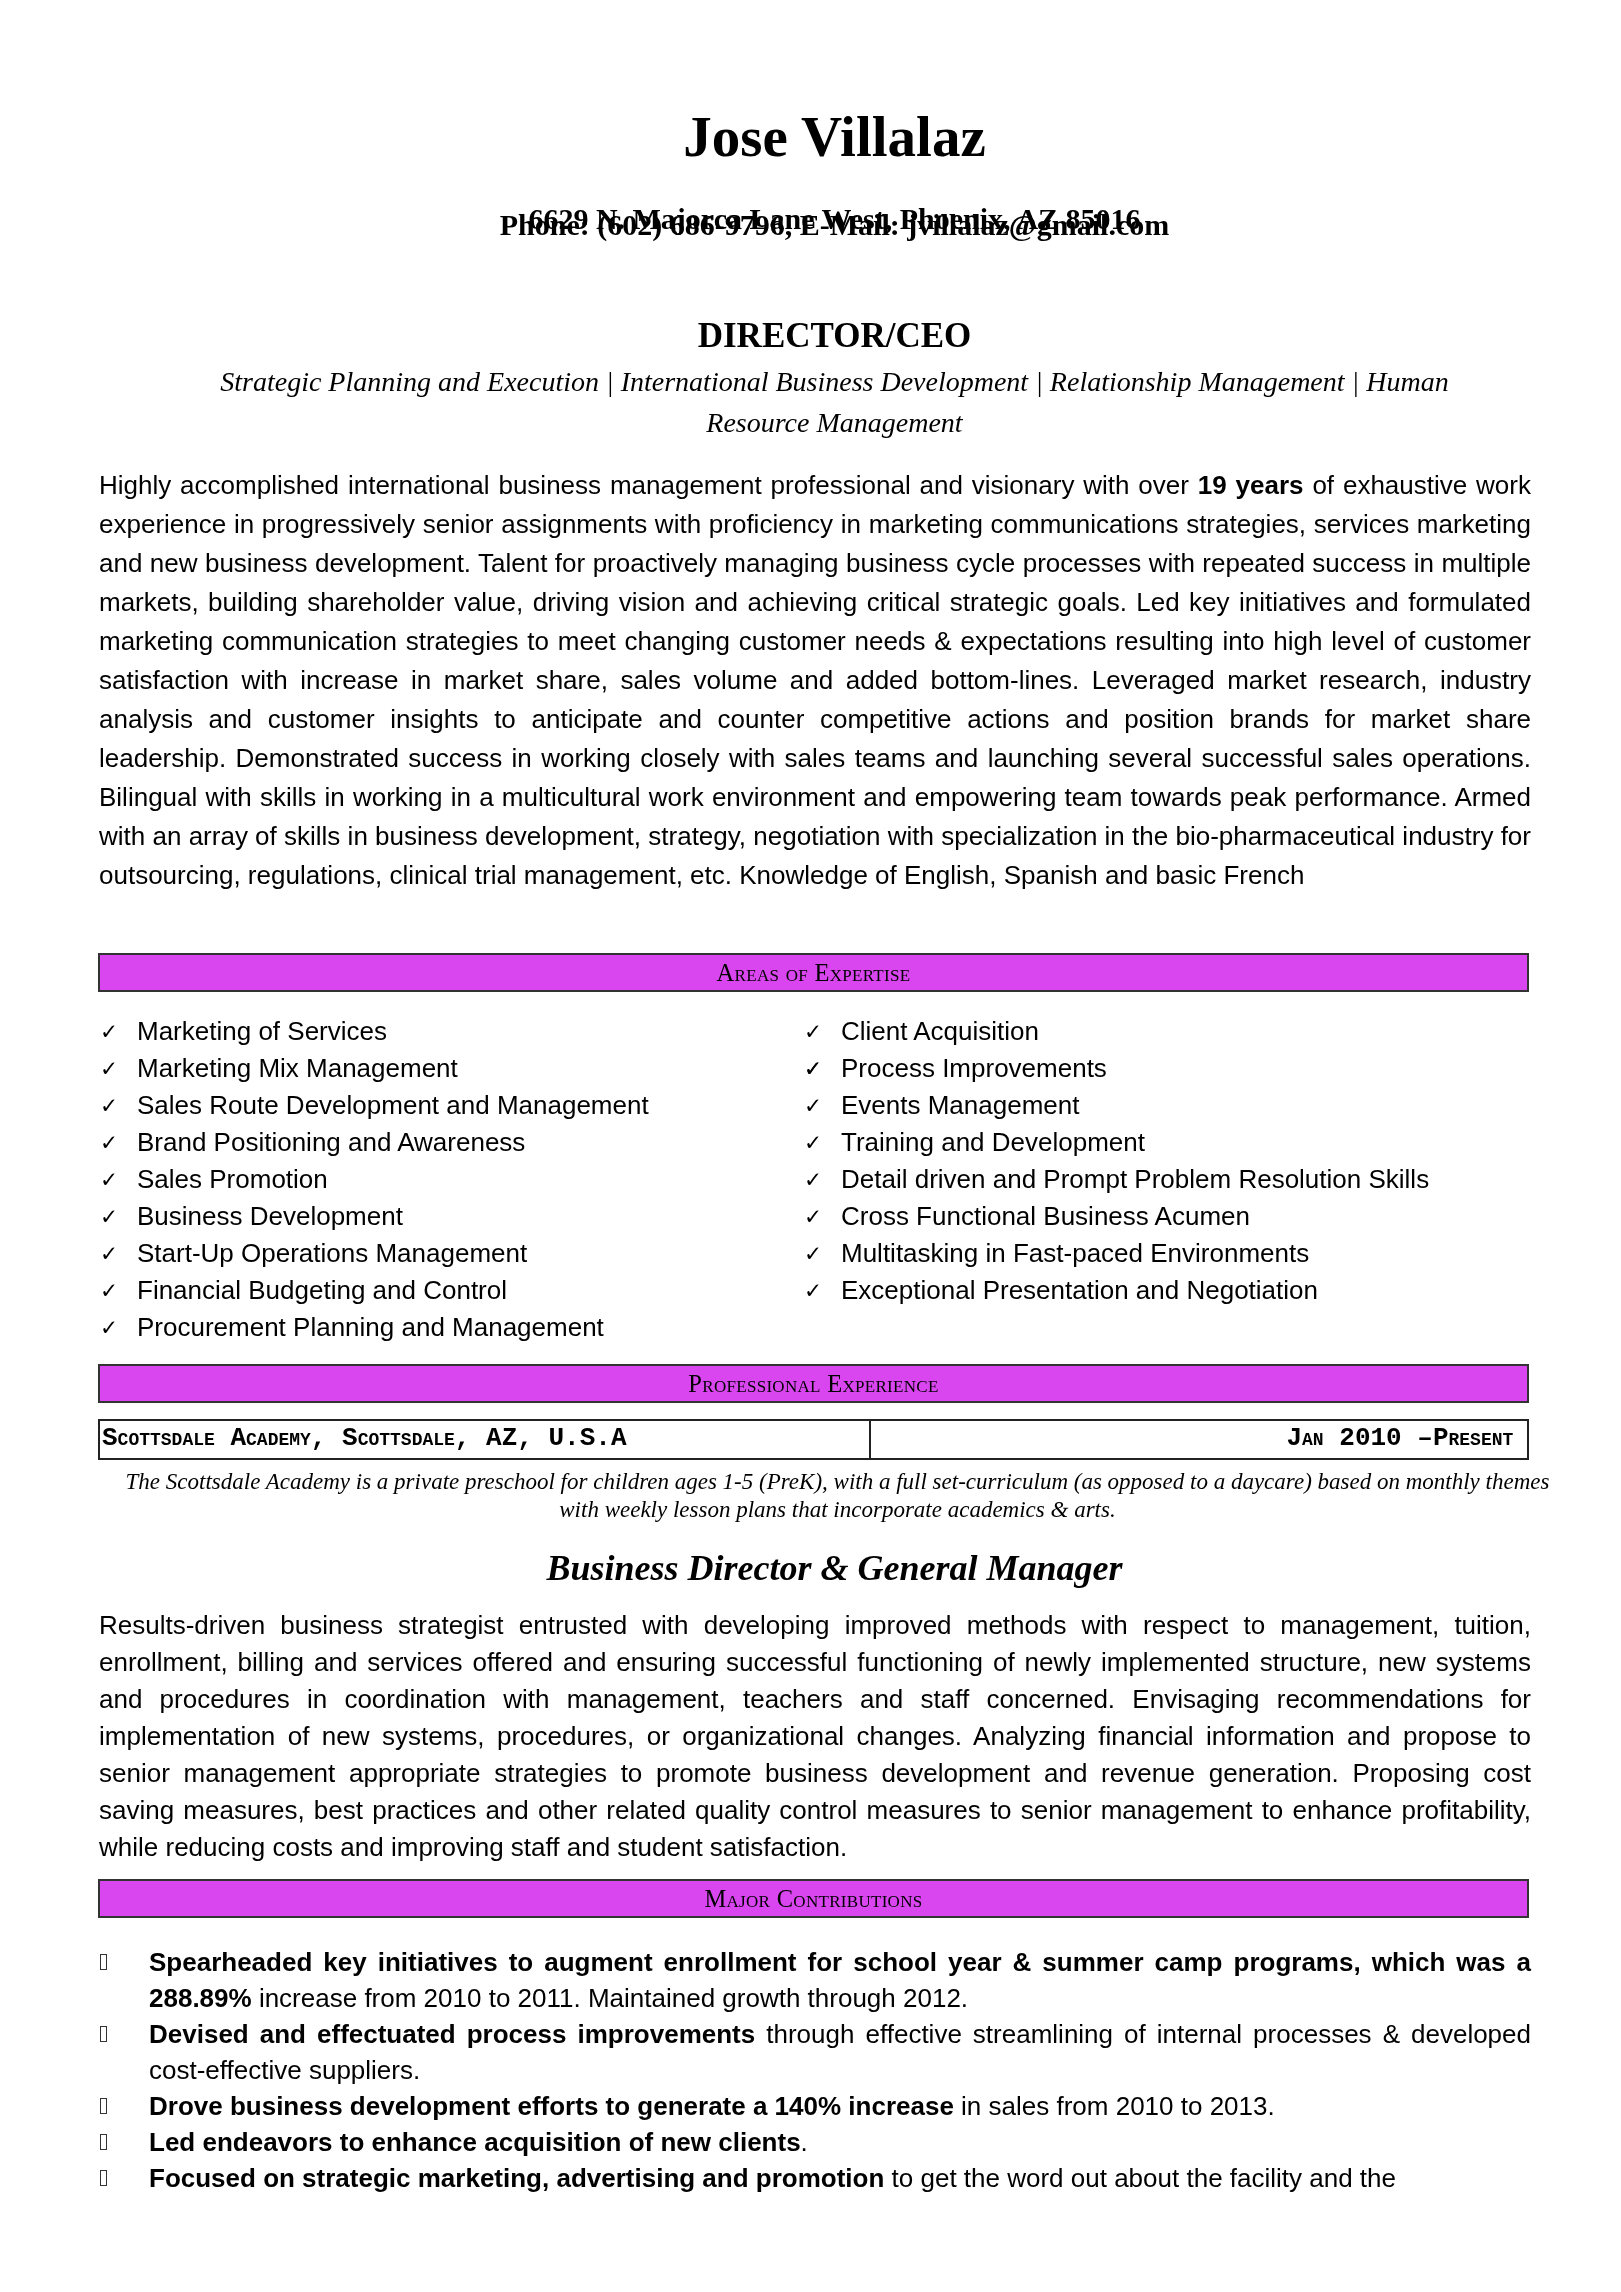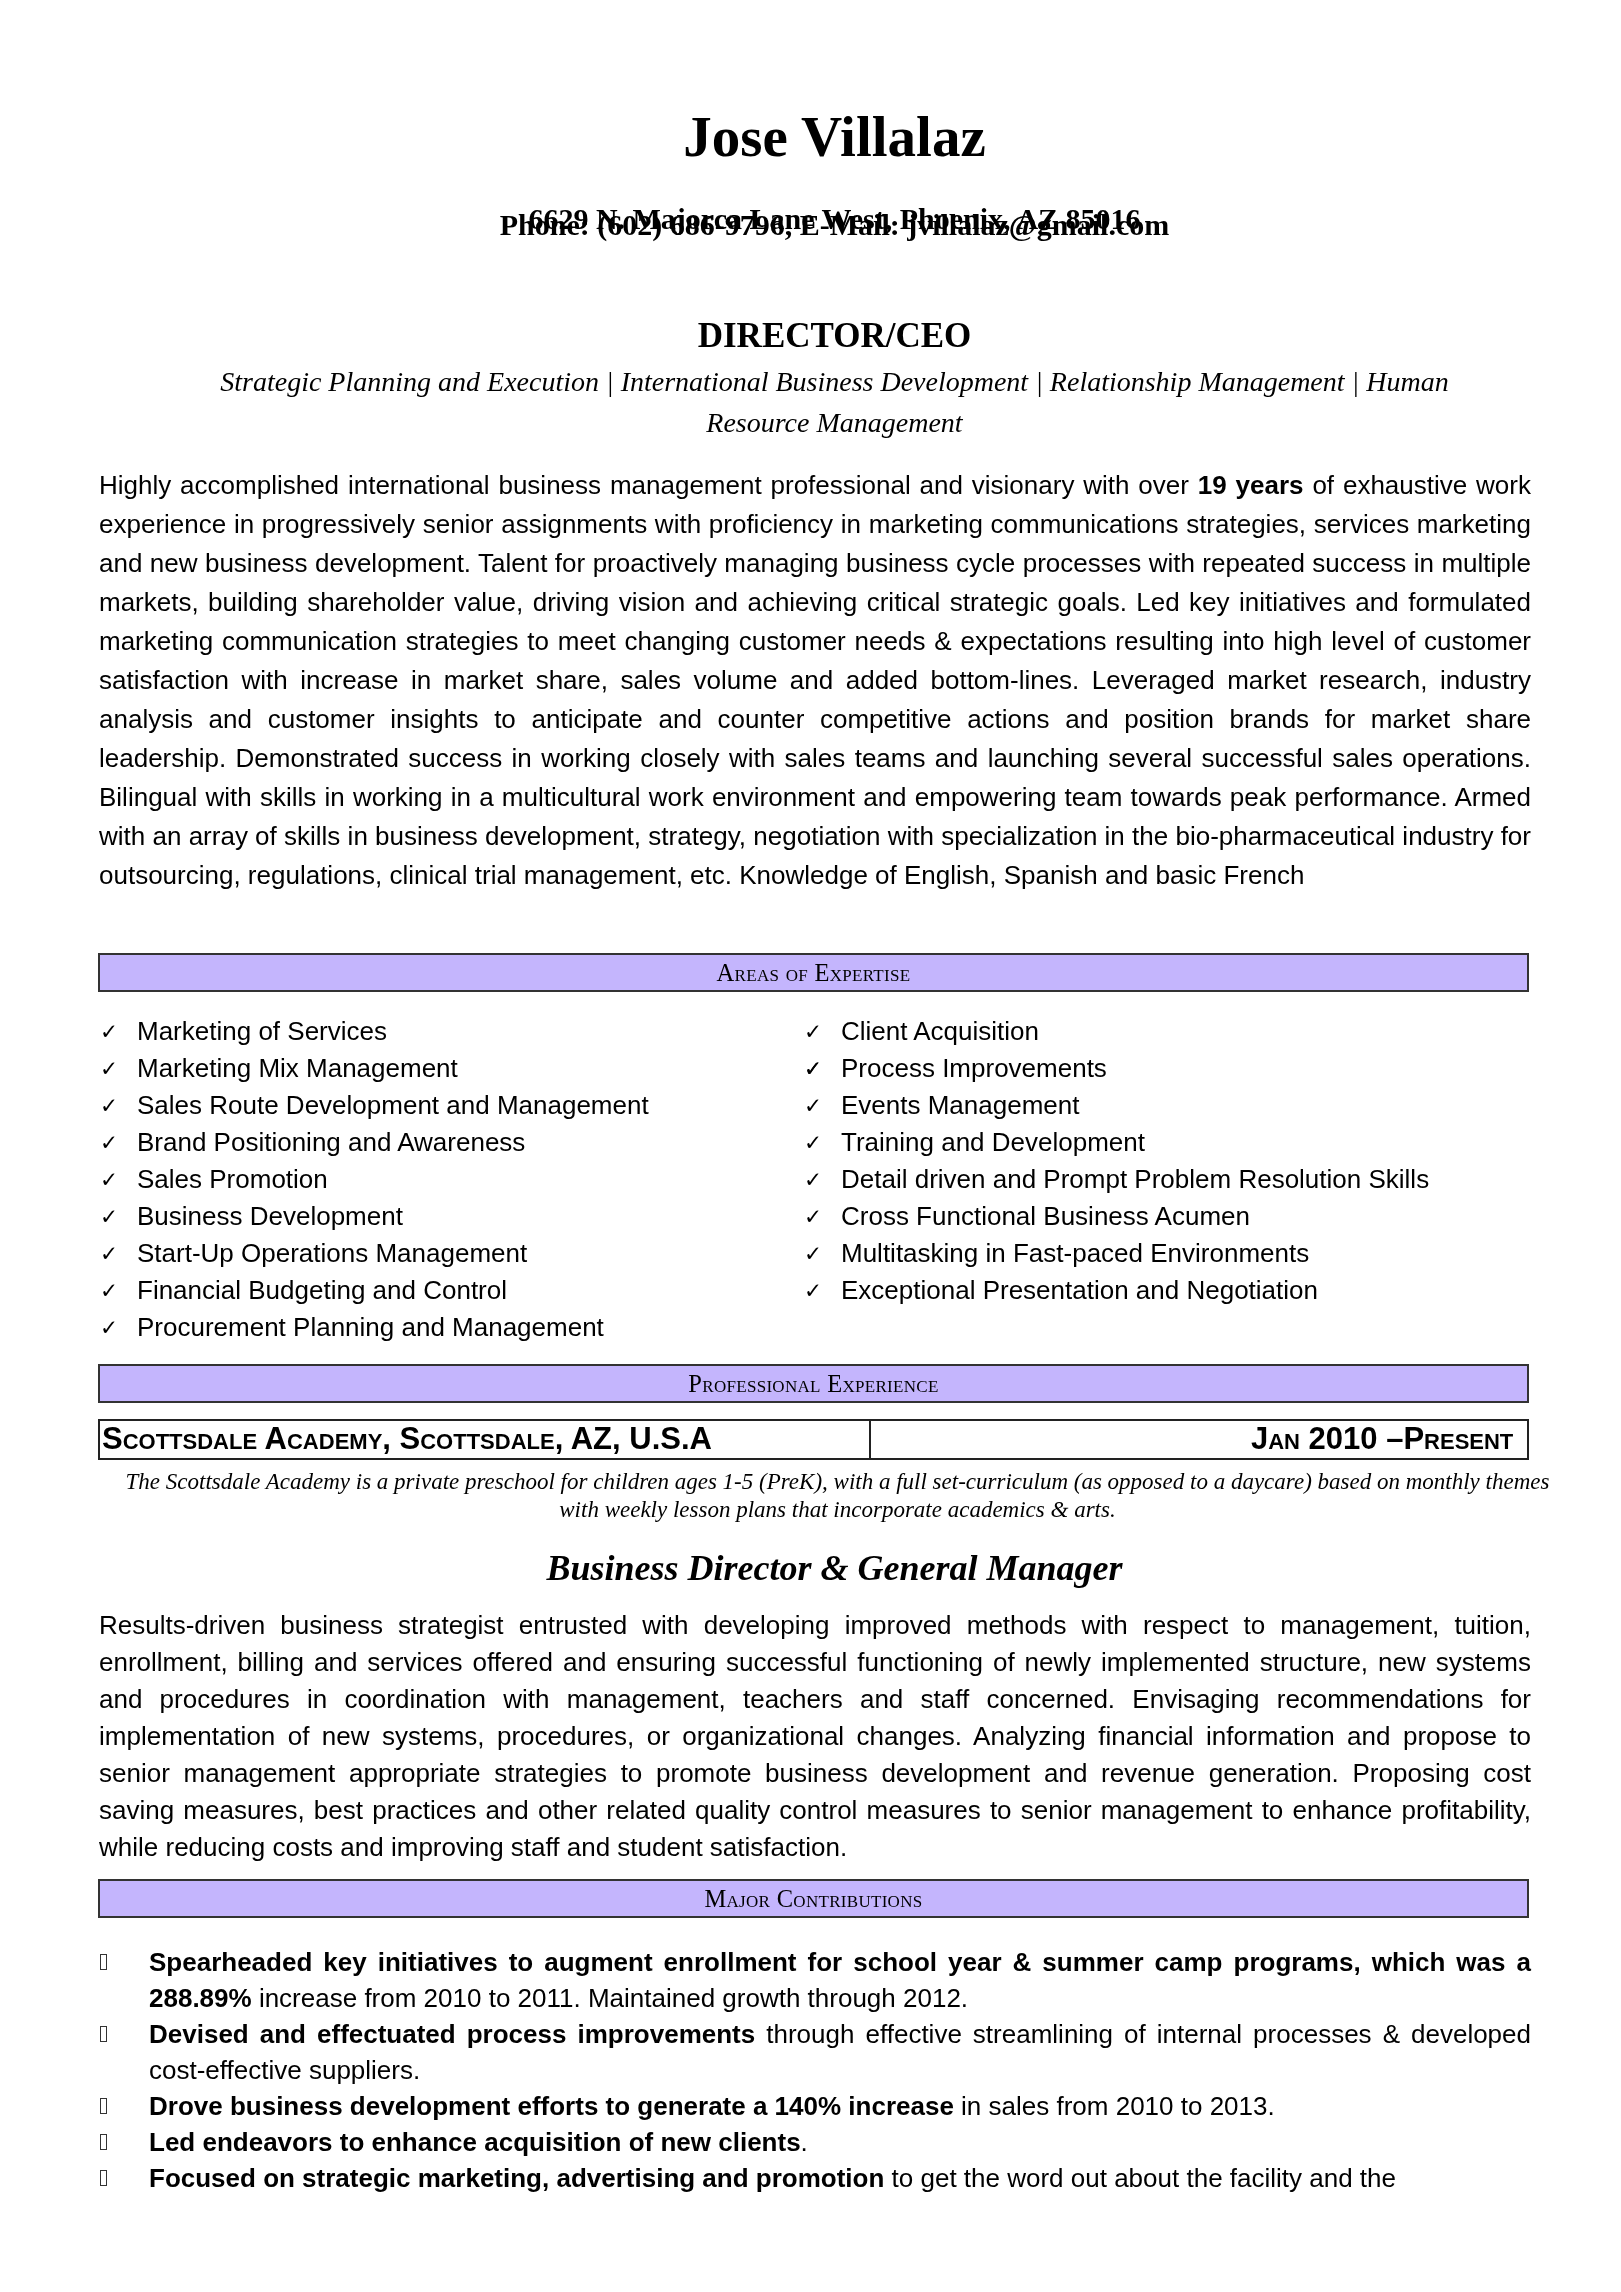--- a/index.html
+++ b/index.html
@@ -13,40 +13,40 @@
   #address { top: 169px; font-size: 30px; font-weight: bold; line-height: 37px; margin-top: 31px; }
   #contact { top: 206px; font-size: 30px; font-weight: bold; line-height: 37px; }
 
   #role { top: 314px; font-size: 35px; font-weight: bold; line-height: 43px; }
   #tagline { left: 147px; width: 1327px; top: 361px; font-size: 28px; font-style: italic; line-height: 41px; text-align: center; }
 
   #summary { left: 99px; width: 1432px; top: 466px; font-size: 26px; line-height: 39px; text-align: justify; }
 
   .section-bar {
     position: absolute; left: 98px; width: 1431px; height: 39px;
-    background: #c4b5fd; border: 2px solid #333; border-bottom-width: 2.9px;
+    background: #d946ef; border: 2px solid #333; border-bottom-width: 2.9px;
     box-sizing: border-box; text-align: center;
     font-family: "Liberation Serif", "DejaVu Serif", serif;
     font-size: 24.5px; line-height: 35px; font-variant: small-caps; letter-spacing: 0.3px;
   }
   #bar-expertise { top: 953px; }
   #bar-experience { top: 1364px; }
   #bar-contrib { top: 1879px; }
 
   .exp-list { position: absolute; top: 1013px; margin: 0; padding: 0; list-style: none;
     font-family: "Liberation Sans", "DejaVu Sans", sans-serif; font-size: 26px; line-height: 37px; }
   #exp-left { left: 100px; width: 686px; }
   #exp-right { left: 804px; width: 725px; }
   .exp-list li { position: relative; padding-left: 37px; white-space: nowrap; }
   .check { position: absolute; left: 0; top: 0; font-family: "DejaVu Sans", sans-serif; font-size: 21.6px; }
 
   #company-row {
     position: absolute; left: 98px; top: 1419px; width: 1431px; height: 41px;
     border: 2px solid #222; box-sizing: border-box; display: flex;
-    font-family: Liberation Sans, sans-serif; font-size: 31px; font-weight: bold; font-variant: small-caps;
+    font-family: Liberation Mono, monospace; font-size: 26px; font-weight: bold; font-variant: small-caps;
   }
   #company-left { width: 767px; border-right: 2px solid #222; padding-left: 2px; line-height: 35px; white-space: nowrap; }
   #company-right { flex: 1; text-align: right; padding-right: 13.7px; line-height: 35px; white-space: nowrap; }
 
   #company-desc { left: 98px; width: 1431px; top: 1468px; font-size: 23px; font-style: italic; line-height: 28px; text-align: center; }
   #job-title { top: 1551px; font-size: 36px; font-style: italic; font-weight: bold; line-height: 35px; }
 
   #job-desc { left: 99px; width: 1432px; top: 1607px; font-size: 26px; line-height: 37px; text-align: justify; }
 
   #contrib-list { position: absolute; left: 98px; top: 1944px; width: 1433px; margin: 0; padding: 0; list-style: none;

